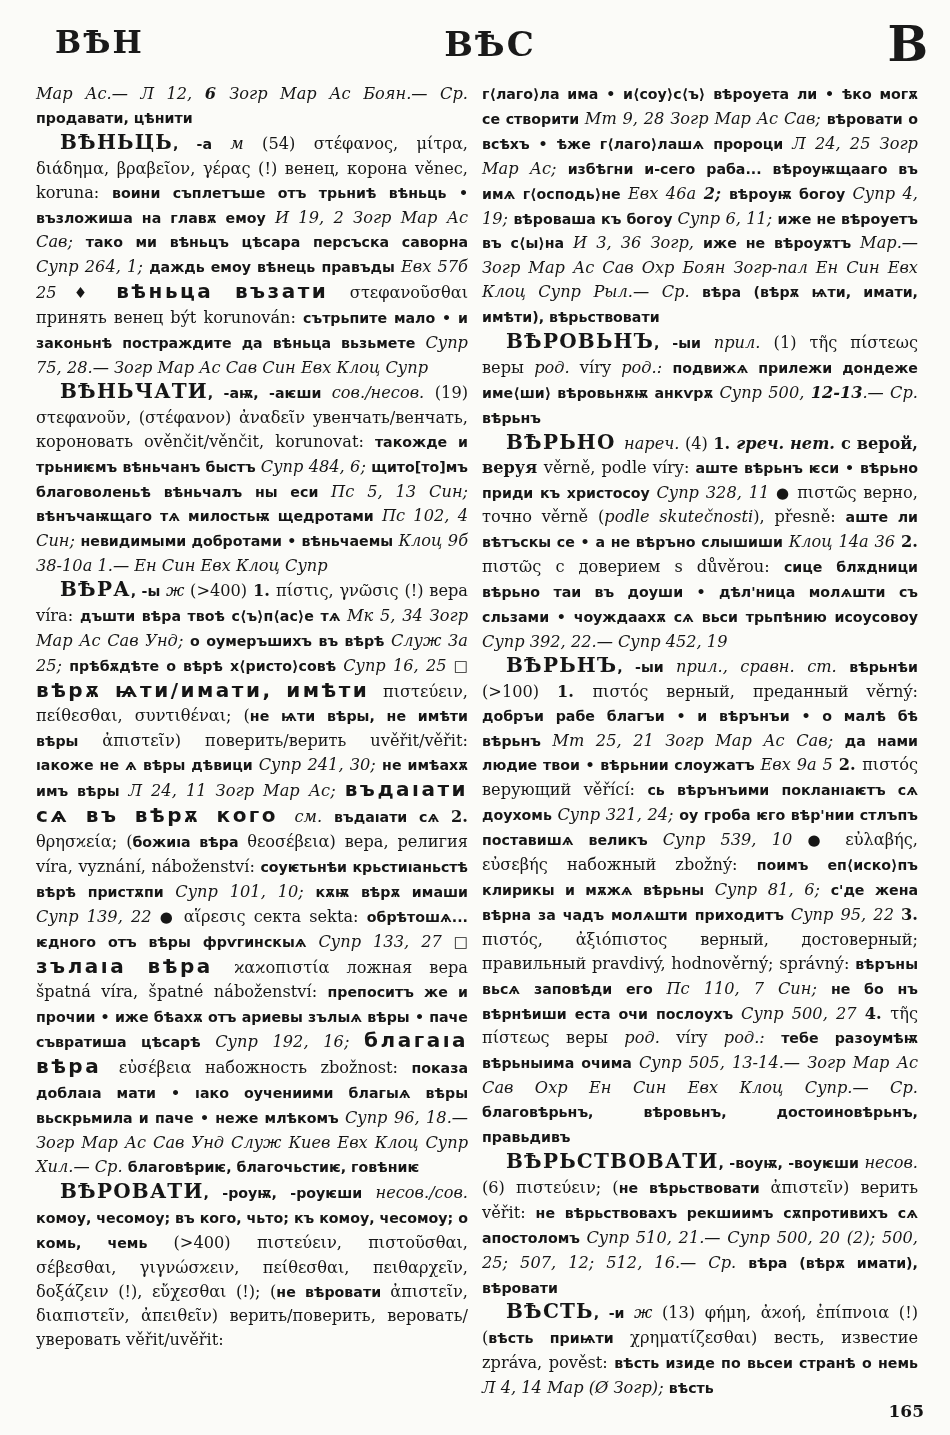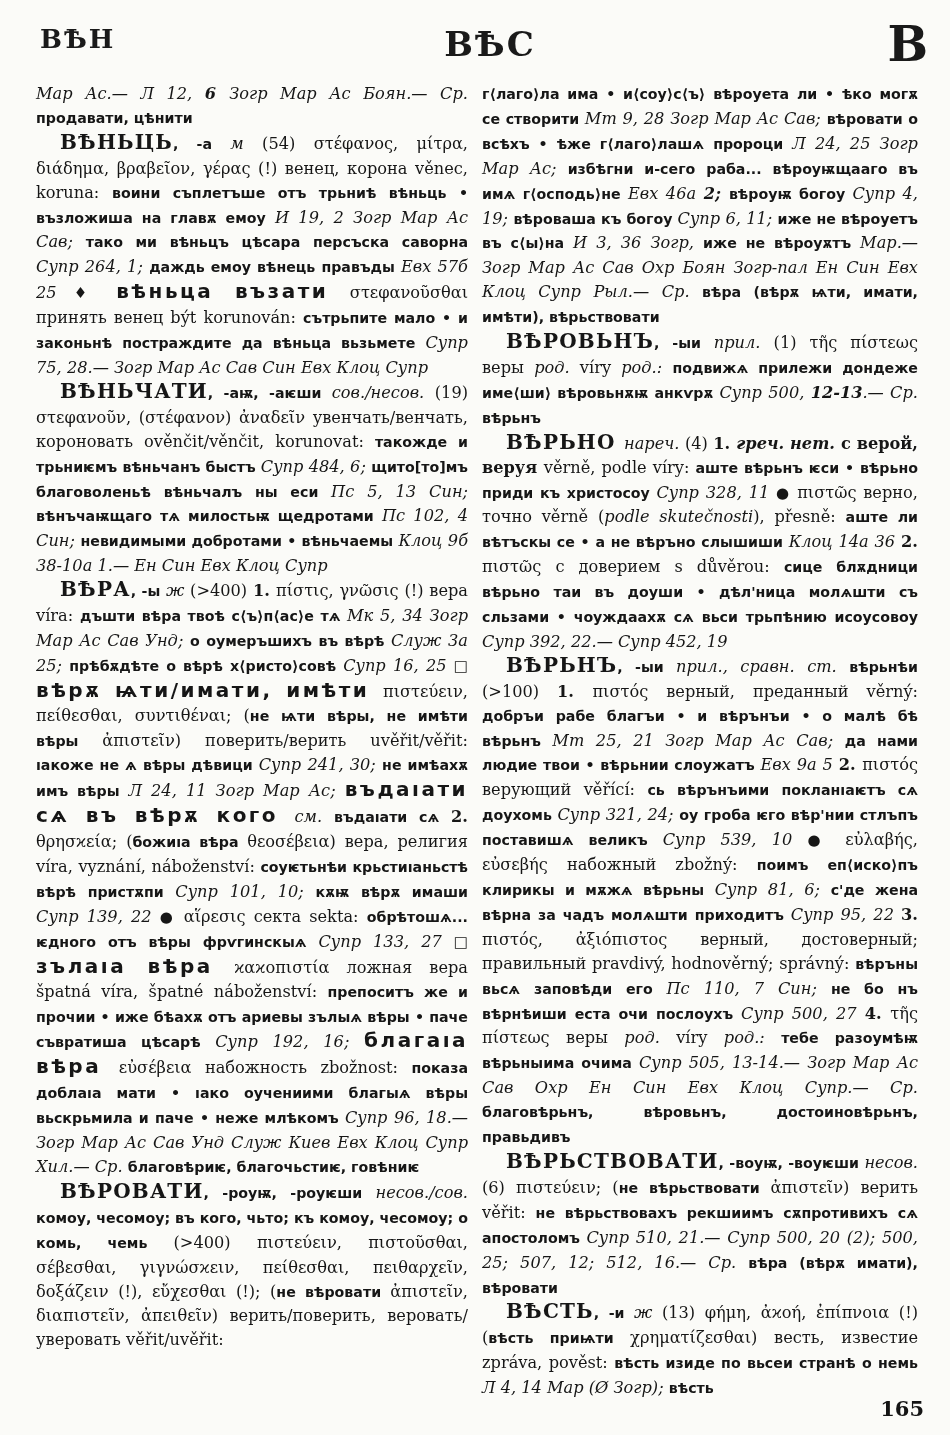--- a/index.html
+++ b/index.html
@@ -3,40 +3,40 @@
 <meta charset="utf-8">
 <style>
   html,body{margin:0;padding:0}
   body{
     width:950px;height:1435px;position:relative;overflow:hidden;
     background:#fbfbf8;color:#141414;
     font-family:"DejaVu Serif",serif;
   }
   .running-head{position:absolute;top:24px;font-weight:bold;
     font-family:"DejaVu Serif",serif;color:#1a1a1a}
-  .rh-left{left:40px;font-size:26px;letter-spacing:2px}
+  .rh-left{left:55px;font-size:31px;letter-spacing:2px}
   .rh-center{left:50%;transform:translateX(-50%);margin-left:15px;font-size:34px;letter-spacing:2px}
   .rh-right{right:22px;top:16px;font-size:48px}
   .col{position:absolute;top:82px;text-align:justify;
     font-size:16.2px;line-height:23.9px;color:#161616}
   .col-left{left:36px;width:432px}
   .col-right{left:482px;width:436px}
   p.para{margin:0;padding:0}
   p.para.ind{text-indent:24px}
   
   .r-hw{font-weight:bold;letter-spacing:1.2px;font-size:20px;font-family:"DejaVu Serif",serif}
   .r-ocs{font-family:"DejaVu Sans",sans-serif;font-weight:bold;font-size:14.2px}
   .r-sps{font-family:"DejaVu Sans",sans-serif;font-weight:bold;font-size:20px;letter-spacing:2.5px}
   .r-it{font-style:italic}
   .r-bi{font-style:italic;font-weight:bold}
   .r-b{font-weight:bold}
   .r-ro{}
   .r-sym{font-size:15px}
   .page-number{position:absolute;right:26px;bottom:14px;font-weight:bold;
-    font-size:21px;font-family:"DejaVu Serif",serif}
+    font-size:17px;font-family:"DejaVu Serif",serif}
 </style>
 </head>
 <body>
 
 <div class="running-head rh-left">ВѢН</div>
 <div class="running-head rh-center">ВѢС</div>
 <div class="running-head rh-right">В</div>
 
 <div class="col col-left" id="col-left">
     <p class="para"><span class="r-it">Мар Ас.— Л 12, </span><span class="r-bi">6 </span><span class="r-it">Зогр Мар Ас Боян.— Ср. </span><span class="r-ocs">продавати, цѣнити</span></p>

